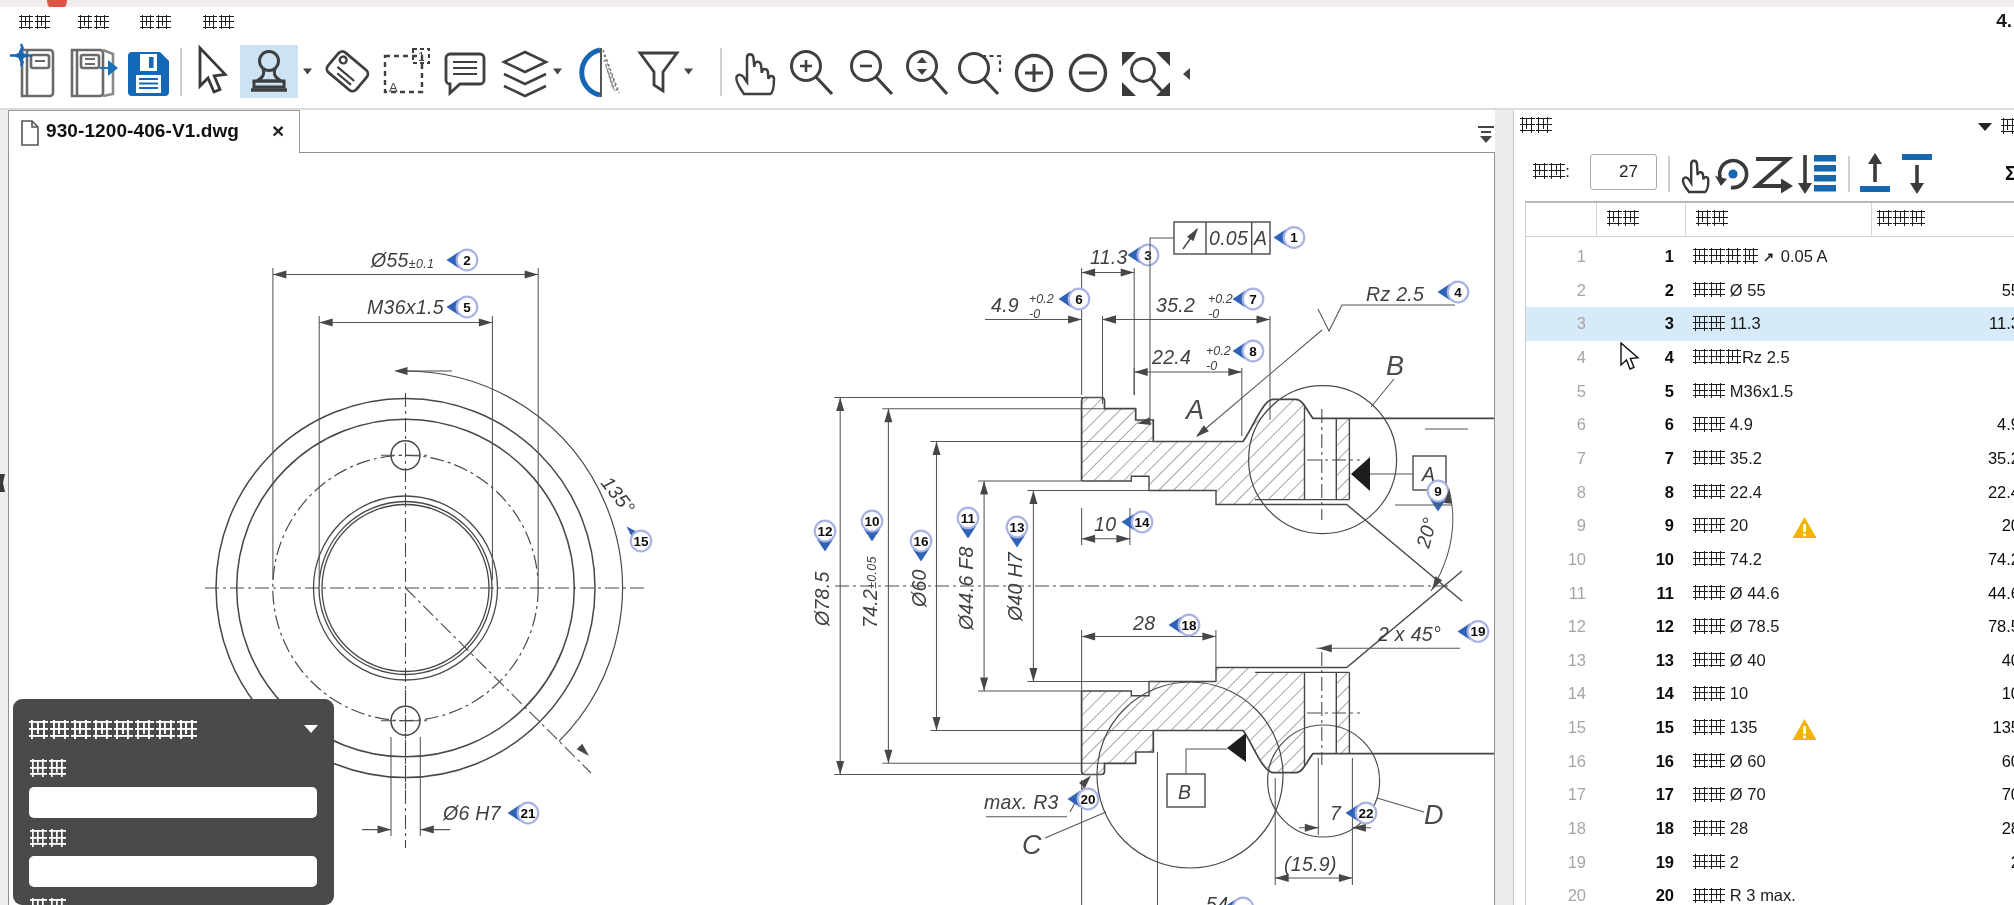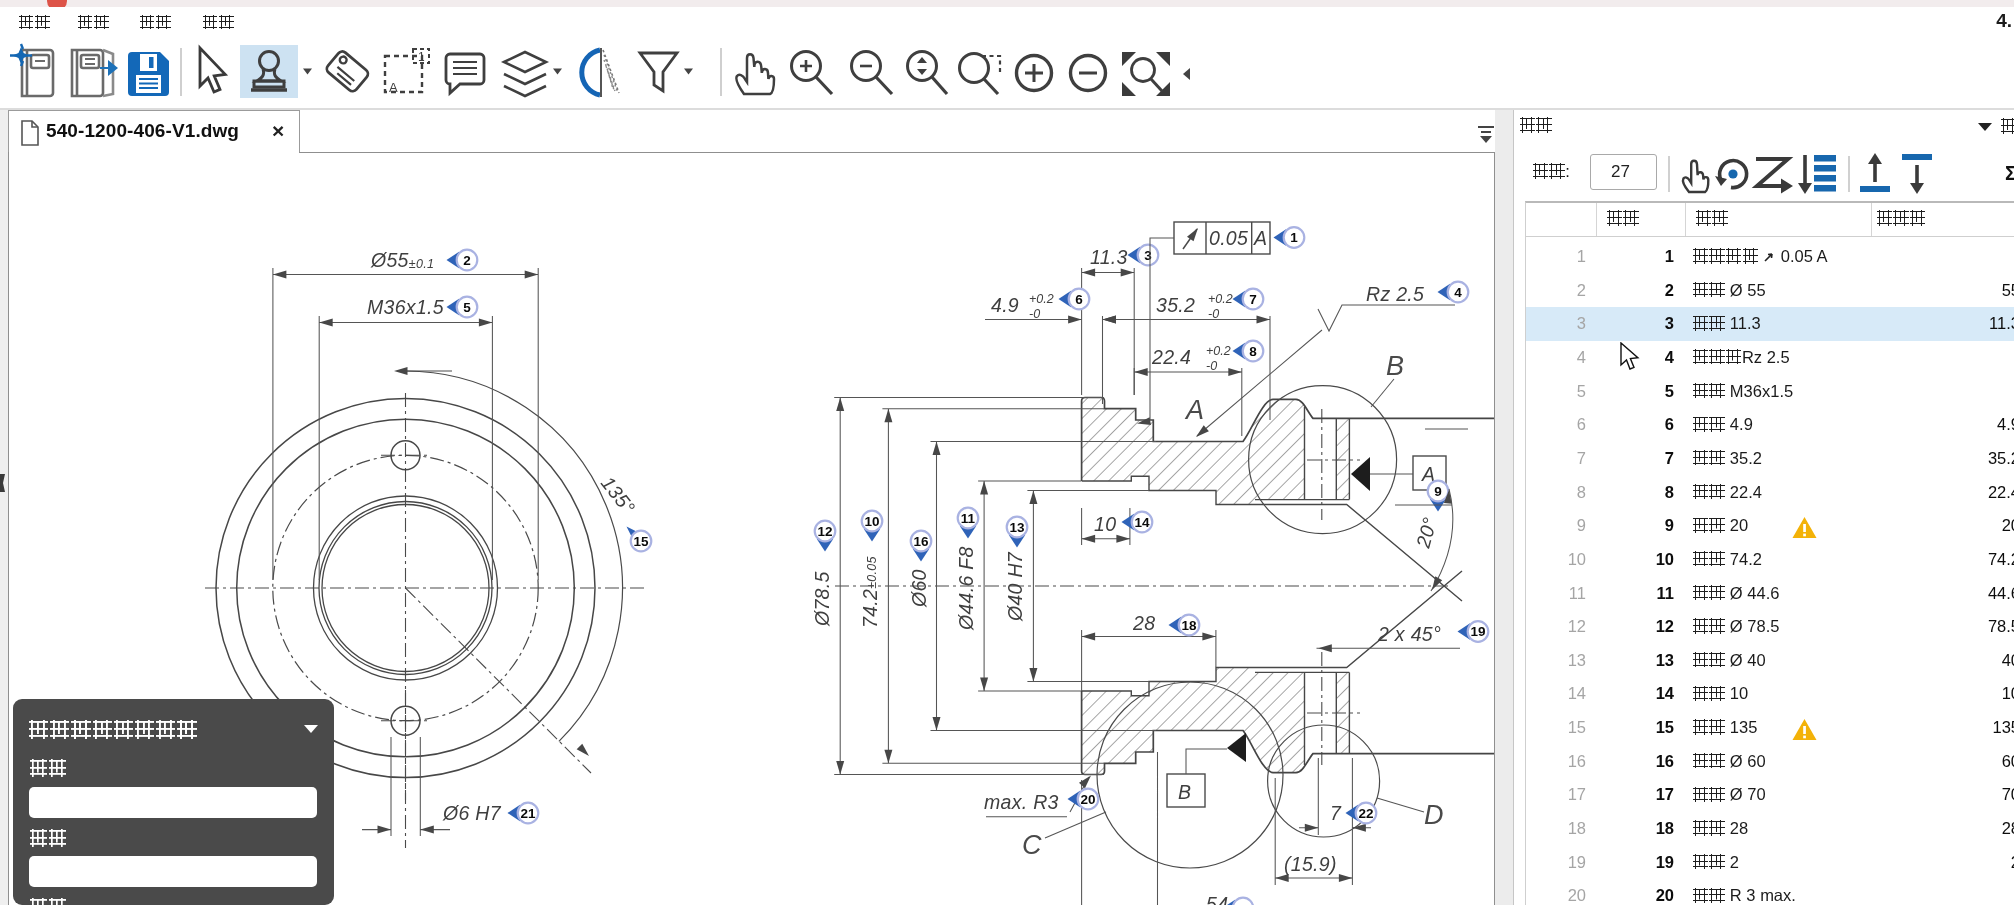--- a/index.html
+++ b/index.html
@@ -34,21 +34,21 @@
 #tabbar{left:8px;top:110px;width:1487px;height:43px;background:#fff}
 #tab{left:0px;top:0px;width:292px;height:43px;background:#fff;border:1px solid #9b9b9b;border-bottom:none}
 #tab .fn{position:absolute;left:37px;top:9px;font-size:19px;font-weight:bold;color:#101010;letter-spacing:.1px}
 #tab .x{position:absolute;left:263px;top:8px;font-size:21px;color:#222;font-weight:bold}
 #canvas{left:8px;top:152px;width:1487px;height:753px;background:#fff;border:1px solid #8f8f8f;border-bottom:none}
 #midgap{left:1495px;top:110px;width:18px;height:795px;background:#ececec}
 
 #panel{left:1513px;top:110px;width:501px;height:795px;background:#fff;border-left:1px solid #c6c6c6}
 #panel .hdr{position:absolute;left:5px;top:6px;font-size:16.5px;color:#111}
 #pstart{position:absolute;left:18px;top:52px;font-size:16.5px;color:#111}
-#pinput{position:absolute;left:76px;top:44px;width:67px;height:36px;border:1px solid #a9a9a9;border-radius:3px;background:#fff;font-size:17px;color:#222;padding-left:20px;line-height:34px}
+#pinput{position:absolute;left:76px;top:44px;width:67px;height:36px;border:1px solid #a9a9a9;border-radius:3px;background:#fff;font-size:17px;color:#222;padding-left:28px;line-height:34px}
 #sigma{position:absolute;right:-3px;top:52px;font-size:20px;font-weight:bold;color:#111}
 #cutchar{position:absolute;right:-3px;top:7px;font-size:17px}
 
 #tbl{position:absolute;left:11px;top:91px;width:490px;height:704px;border-top:2px solid #b9b9b9;border-left:1px solid #cfcfcf}
 #thead{position:absolute;left:0;top:0;width:490px;height:34px;border-bottom:1px solid #cfcfcf;font-size:16.5px;color:#1a1a1a}
 .row{position:absolute;left:0;width:494px;height:33.6px;font-size:16.5px}
 .gn{position:absolute;width:60px;text-align:right;left:0;top:7px;color:#a5a5a5}
 .sq{position:absolute;width:88px;text-align:right;left:60px;top:7px;font-weight:bold;color:#0d0d0d}
 .tt{position:absolute;left:166px;top:7px;color:#1b1b1b;white-space:nowrap}
 .vv{position:absolute;width:240px;right:0px;top:7px;text-align:right;color:#0d0d0d;white-space:nowrap}
@@ -168,21 +168,21 @@
 <path d="M1190,68 v12 l-7,-6 z" fill="#444" stroke="none"></path>
 </svg>
 <div class="abs" id="tbline"></div>
 <div class="abs" id="gutter"></div>
 <div class="abs" id="tabbar">
  <div class="abs" id="tab">
   <svg class="abs" style="left:10px;top:9px" width="22" height="26" viewBox="0 0 22 26">
    <path d="M3,1 h10 l6,6 v18 h-16 z" fill="#fff" stroke="#555" stroke-width="1.6"></path>
    <path d="M13,1 v6 h6" fill="none" stroke="#555" stroke-width="1.6"></path>
   </svg>
-  <span class="fn">540-1200-406-V1.dwg</span>
+  <span class="fn">930-1200-406-V1.dwg</span>
       <span class="x">×</span>
  </div>
  <svg class="abs" style="left:1468px;top:14px" width="20" height="20" viewBox="0 0 20 20">
   <path d="M2,3 H18 M5,8 H15" stroke="#444" stroke-width="2" fill="none"></path>
   <path d="M4,12 h12 l-6,7 z" fill="#444"></path>
  </svg>
 </div>
 <div class="abs" id="canvas"></div>
 <div class="abs" style="left:9px;top:151px;width:290px;height:3px;background:#fff"></div>
 <svg class="abs" style="left:8px;top:152px" width="1487" height="753" viewBox="8 152 1487 753">

